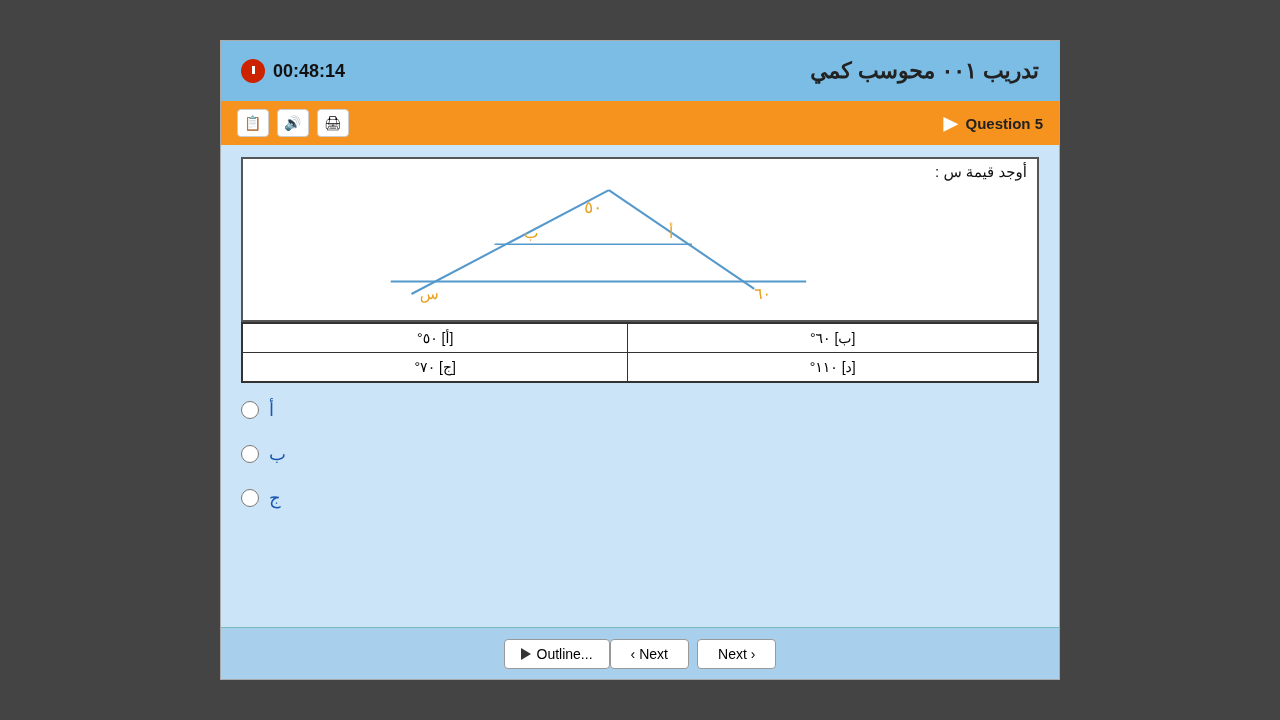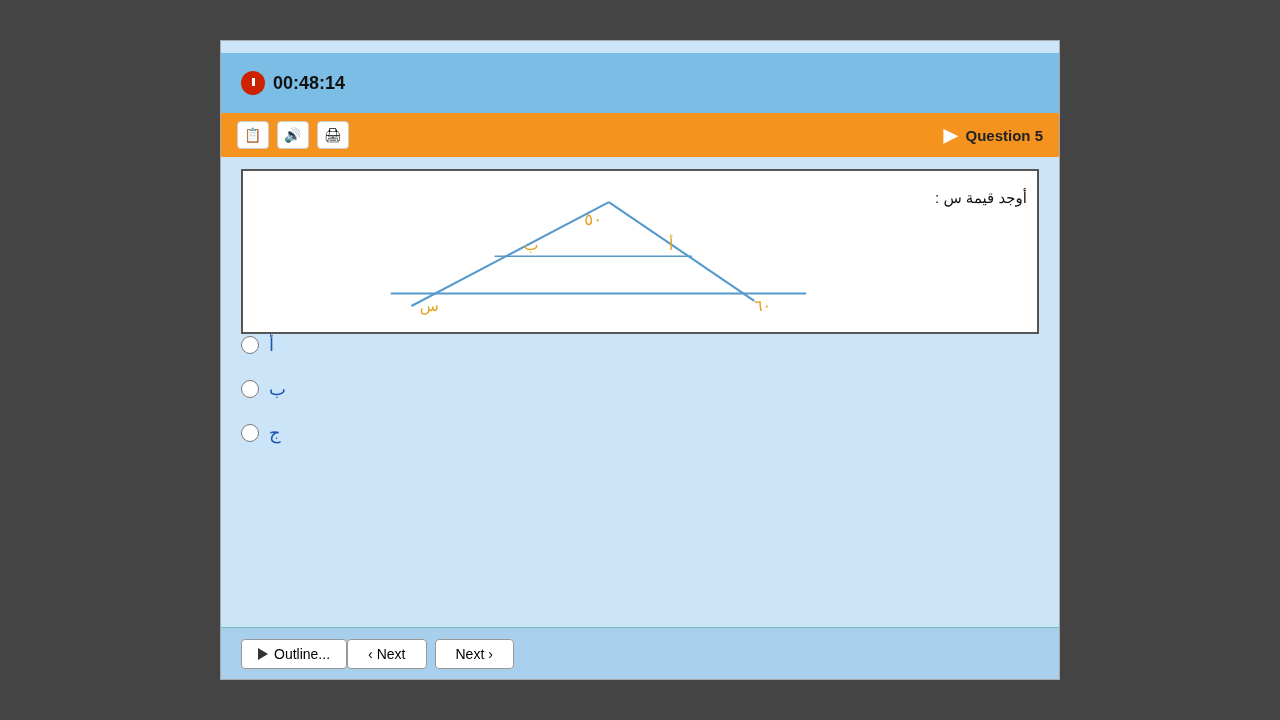--- a/index.html
+++ b/index.html
@@ -23,21 +23,20 @@
       position: relative;
     }
     
     .header {
       background: #7bbde4;
       padding: 12px 20px;
       display: flex;
       justify-content: space-between;
       align-items: center;
       height: 60px;
-      margin-top: 12px;
     }
     .header-title {
       font-size: 22px;
       color: #222;
       font-weight: bold;
       direction: rtl;
     }
     .header-timer {
       display: flex;
       align-items: center;
@@ -109,21 +108,21 @@
       background: white;
       border: 2px solid #555;
       margin-bottom: 0;
       padding: 10px;
       position: relative;
       height: 165px;
       overflow: hidden;
     }
     .question-text-ar {
       position: absolute;
-      top: 18px;
+      top: 4px;
       right: 10px;
       font-size: 15px;
       color: #111;
       direction: rtl;
     }
     
     .triangle-svg {
       position: absolute;
       top: 0;
       left: 0;
@@ -164,21 +163,21 @@
     }
     
     .content-area::-webkit-scrollbar { width: 12px; }
     .content-area::-webkit-scrollbar-track { background: #ddd; }
     .content-area::-webkit-scrollbar-thumb { background: #aaa; border: 1px solid #888; }
     
     .footer {
       background: #a8d0ed;
       padding: 10px 20px;
       display: flex;
-      justify-content: flex-start;
+      justify-content: center;
       align-items: center;
       height: 52px;
       border-top: 1px solid #7bb;
     }
     .footer-left {}
     .footer-right {
       display: flex;
       gap: 8px;
     }
     .btn-outline {
@@ -215,20 +214,21 @@
 </head>
 <body>
 
 <div class="app-window">
 
   <div class="header">
     <div class="header-timer">
       <div class="timer-icon"></div>
       <span>00:48:14</span>
     </div>
+    <div class="header-title">تدريب ٠٠١ محوسب كمي</div>
   </div>
 
   <div class="question-bar">
     <div class="toolbar-icons">
       <button class="toolbar-btn">📋</button>
       <button class="toolbar-btn">🔊</button>
       <button class="toolbar-btn">🖨</button>
     </div>
     <div class="question-label">
       <span style="color:white;font-size:18px;">▶</span>
@@ -255,20 +255,32 @@
         <text x="218" y="76" fill="#e8a020" font-size="15" font-family="Arial">ب</text>
 
         <text x="358" y="76" fill="#e8a020" font-size="15" font-family="Arial">أ</text>
 
         <text x="118" y="135" fill="#e8a020" font-size="15" font-family="Arial">س</text>
 
         <text x="440" y="135" fill="#e8a020" font-size="15" font-family="Arial">٦٠</text>
       </svg>
     </div>
 
+    <table class="options-table">
+      <tbody>
+          <tr>
+        <td>[أ] ٥٠°</td>
+        <td>[ب] ٦٠°</td>
+      </tr>
+      <tr>
+        <td>[ج] ٧٠°</td>
+        <td>[د] ١١٠°</td>
+      </tr>
+    </tbody>
+      </table>
 
     <div class="radio-option">
       <input type="radio" name="answer" id="opt-a" style="">
       <label class="radio-label" for="opt-a">أ</label>
     </div>
     <div class="radio-option">
       <input type="radio" name="answer" id="opt-b" style="">
       <label class="radio-label" for="opt-b">ب</label>
     </div>
     <div class="radio-option">

